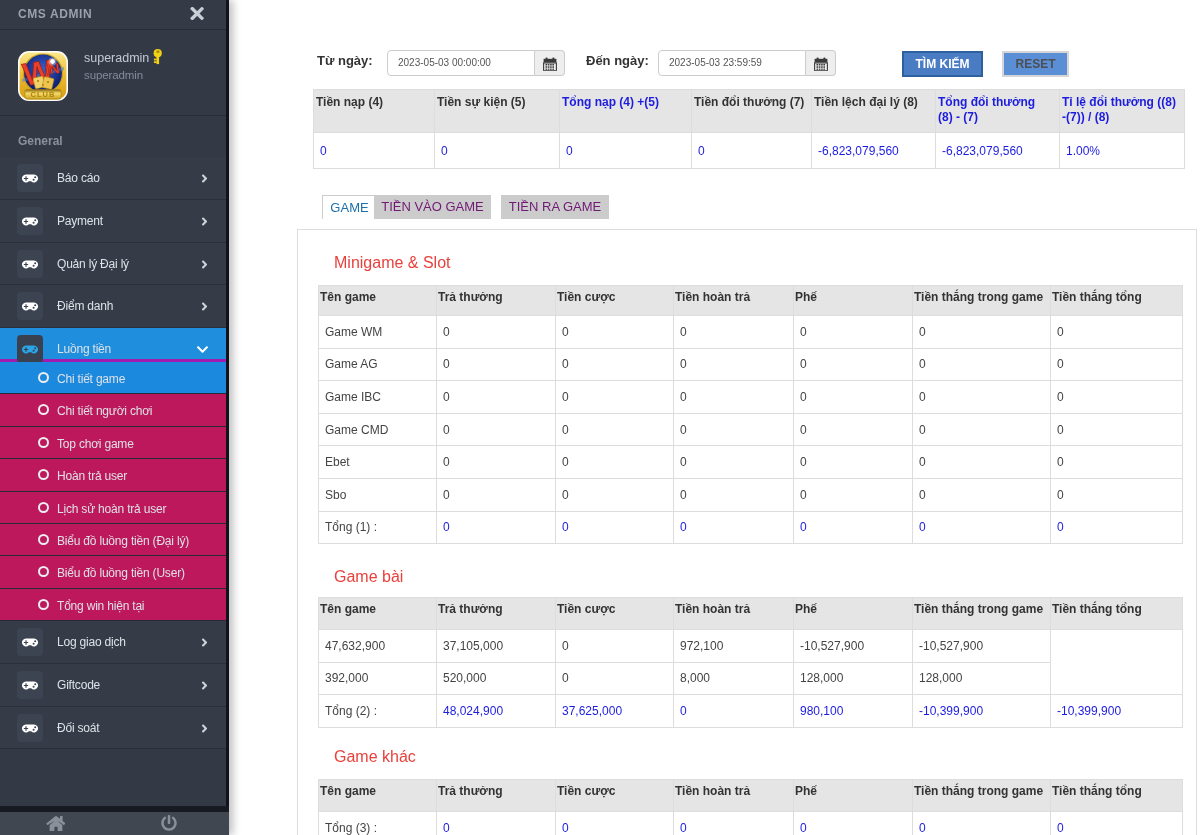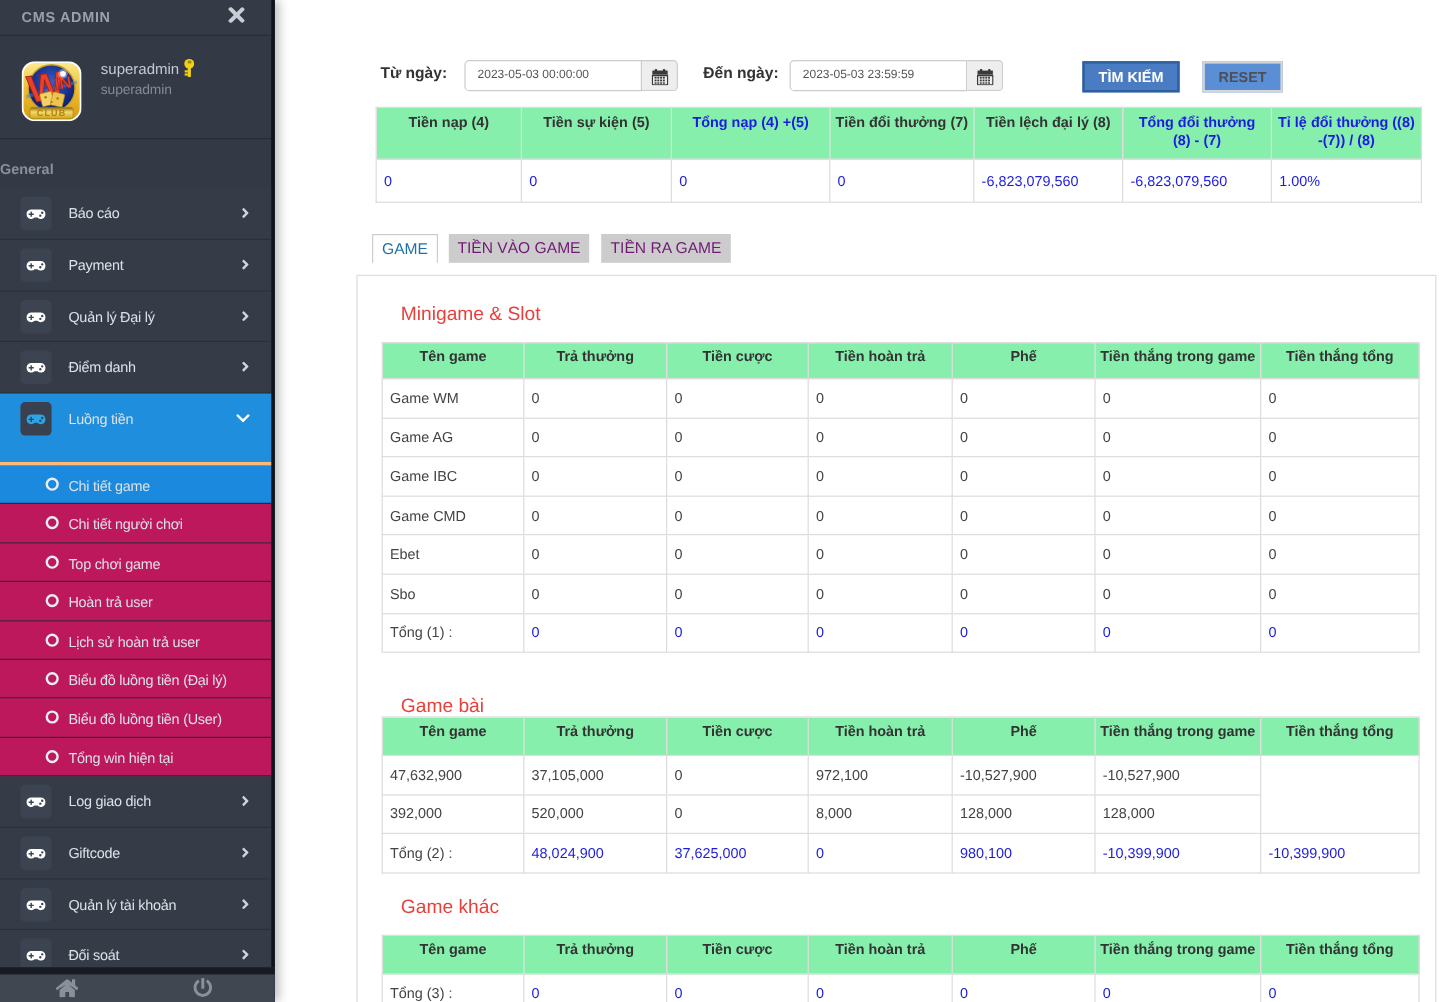--- a/index.html
+++ b/index.html
@@ -13,29 +13,29 @@
 .sb-head { height:30px; background:#343b47; border-bottom:1px solid #272d37;
   position:relative; }
 .sb-head .ttl { position:absolute; left:18px; top:7px; font-size:12px; font-weight:bold;
   color:#99a1ac; letter-spacing:0.6px; }
 .sb-head .x { position:absolute; right:22px; top:6px; color:#c6cbd2; }
 .userpanel { height:86px; border-bottom:1px solid #272d37; position:relative; }
 .logo { position:absolute; left:18px; top:21px; width:50px; height:50px; }
 .uname { position:absolute; left:84px; top:21px; font-size:12.5px; color:#c3cad4; }
 .usub  { position:absolute; left:84px; top:39px; font-size:11.5px; letter-spacing:-0.1px; color:#828b99; }
 .keyic { position:absolute; left:153px; top:19px; }
-.gen { height:41px; line-height:51px; font-size:12px; font-weight:bold;
+.gen { height:41px; line-height:51px; padding-left:18px; font-size:12px; font-weight:bold;
   color:#8a919c; }
 .mi { height:42.75px; background:#353c48; border-bottom:1px solid #2a303b; position:relative; }
 .mi .icb { position:absolute; left:17px; top:7px; width:26px; height:28px; background:#3d4451;
   border-radius:4px; }
 .mi .icb svg { position:absolute; left:5px; top:8px; }
 .mi .lbl { position:absolute; left:57px; top:14px; font-size:12px; letter-spacing:-0.2px; color:#dde1e7; }
 .mi .arr { position:absolute; right:17px; top:14px; }
-.mi.active { background:#1f8fdd; border-bottom:3px solid #fdba74; height:60px; }
+.mi.active { background:#1f8fdd; border-bottom:3px solid #a21caf; height:34px; }
 .mi.active .icb { background:#394150; }
 .mi.active .icb svg path { fill:#2aa5e8; }
 .smi { height:32.4px; background:#be185d; border-bottom:1px solid #262c36; position:relative; }
 .smi .o { position:absolute; left:38px; top:10px; width:11px; height:11px; border:2px solid #eceef1;
   border-radius:50%; }
 .smi .lbl { position:absolute; left:57px; top:10px; font-size:12px; letter-spacing:-0.2px; color:#dde1e7; }
 .smi.active { background:#1b89dd; }
 .sb-bottom { position:absolute; left:0; bottom:0; width:229px; height:29px; background:#404751;
   border-top:6px solid #171b21; }
 
@@ -45,31 +45,31 @@
 .igroup .inp { width:148px; height:26px; border:1px solid #ccc; border-radius:4px 0 0 4px;
   background:#fff; font-size:10px; color:#555; padding-left:10px; line-height:24px; }
 .igroup .addon { width:30px; height:26px; border:1px solid #ccc; border-left:none;
   border-radius:0 4px 4px 0; background:#eee; text-align:center; padding-top:6px; }
 .btn { position:absolute; height:26px; font-size:12px; font-weight:bold; text-align:center; }
 .btn1 { background:#4a7cc4; border:2px solid #2e5f9e; color:#fff; line-height:22px; }
 .btn2 { background:#5a8fd6; border:2px solid #d6d6d6; color:#4e4e55; line-height:22px; }
 
 table { border-collapse:collapse; }
 td, th { border:1px solid #ddd; font-size:12px; vertical-align:middle; }
-th { background:#86efac; font-weight:bold; color:#333; text-align:center; }
+th { background:#e5e5e5; font-weight:bold; color:#333; text-align:left; }
 td { color:#444; padding-left:6px; text-align:left; }
 .blue { color:#1c1ce0; }
 th.blue { color:#1c1ce0; }
 
 #sumtbl { position:absolute; left:313px; top:89px; }
 #sumtbl th { height:43px; font-size:12px; padding:5px 2px 0 2px; vertical-align:top; line-height:15px; }
 #sumtbl td { height:36px; }
 
 .tab { position:absolute; top:195px; height:24px; font-size:13px; text-align:center; }
-.tab1 { left:310px; width:55px; background:#fff; border:1px solid #ccc; border-bottom:none;
+.tab1 { left:322px; width:55px; background:#fff; border:1px solid #ccc; border-bottom:none;
   color:#1f6fa8; line-height:23px; }
 .tab2 { background:#ccc; color:#701a75; line-height:24px; font-weight:normal; }
 
 #panel { position:absolute; left:297px; top:229px; width:900px; height:700px;
   background:#fff; border:1px solid #ddd; }
 .redh { position:absolute; font-size:16px; color:#e8413c; }
 .gtbl { position:absolute; }
 .gtbl th { height:30px; padding:4px 1px 0 1px; white-space:nowrap; vertical-align:top; }
 .gtbl td { height:32.6px; }
 .t2 th { height:32px !important; }
@@ -242,31 +242,20 @@
         <span class="arr"><svg width="9" height="13" viewBox="0 0 256 512">
             <path fill="#cfd4da" d="M224.3 273l-136 136c-9.4 9.4-24.6 9.4-33.9 0l-22.6-22.6c-9.4-9.4-9.4-24.6 0-33.9l96.4-96.4-96.4-96.4c-9.4-9.4-9.4-24.6 0-33.9L54.3 103c9.4-9.4 24.6-9.4 33.9 0l136 136c9.5 9.4 9.5 24.6.1 34z"></path>
           </svg></span>
       </div>
       <div class="mi">
         <span class="icb">
           <svg width="16" height="13" viewBox="0 0 640 512">
             <path fill="#FFF" d="M480.07 96H160a160 160 0 1 0 114.24 272h91.52A160 160 0 1 0 480.07 96zM248 268a12 12 0 0 1-12 12h-52v52a12 12 0 0 1-12 12h-24a12 12 0 0 1-12-12v-52H84a12 12 0 0 1-12-12v-24a12 12 0 0 1 12-12h52v-52a12 12 0 0 1 12-12h24a12 12 0 0 1 12 12v52h52a12 12 0 0 1 12 12zm216 76a40 40 0 1 1 40-40 40 40 0 0 1-40 40zm64-96a40 40 0 1 1 40-40 40 40 0 0 1-40 40z"></path>
           </svg>
         </span>
-        <span class="lbl">Quản lý tài khoản</span>
-        <span class="arr"><svg width="9" height="13" viewBox="0 0 256 512">
-            <path fill="#cfd4da" d="M224.3 273l-136 136c-9.4 9.4-24.6 9.4-33.9 0l-22.6-22.6c-9.4-9.4-9.4-24.6 0-33.9l96.4-96.4-96.4-96.4c-9.4-9.4-9.4-24.6 0-33.9L54.3 103c9.4-9.4 24.6-9.4 33.9 0l136 136c9.5 9.4 9.5 24.6.1 34z"></path>
-          </svg></span>
-      </div>
-      <div class="mi">
-        <span class="icb">
-          <svg width="16" height="13" viewBox="0 0 640 512">
-            <path fill="#FFF" d="M480.07 96H160a160 160 0 1 0 114.24 272h91.52A160 160 0 1 0 480.07 96zM248 268a12 12 0 0 1-12 12h-52v52a12 12 0 0 1-12 12h-24a12 12 0 0 1-12-12v-52H84a12 12 0 0 1-12-12v-24a12 12 0 0 1 12-12h52v-52a12 12 0 0 1 12-12h24a12 12 0 0 1 12 12v52h52a12 12 0 0 1 12 12zm216 76a40 40 0 1 1 40-40 40 40 0 0 1-40 40zm64-96a40 40 0 1 1 40-40 40 40 0 0 1-40 40z"></path>
-          </svg>
-        </span>
         <span class="lbl">Đối soát</span>
         <span class="arr"><svg width="9" height="13" viewBox="0 0 256 512">
             <path fill="#cfd4da" d="M224.3 273l-136 136c-9.4 9.4-24.6 9.4-33.9 0l-22.6-22.6c-9.4-9.4-9.4-24.6 0-33.9l96.4-96.4-96.4-96.4c-9.4-9.4-9.4-24.6 0-33.9L54.3 103c9.4-9.4 24.6-9.4 33.9 0l136 136c9.5 9.4 9.5 24.6.1 34z"></path>
           </svg></span>
       </div>
     </div>
   <div class="sb-bottom">
     <svg style="position:absolute;left:46px;top:3px" width="20" height="17" viewBox="0 0 576 512">
         <path fill="#8a909a" d="M280.4 148.3 96 300.1V464a16 16 0 0 0 16 16l112.1-.3a16 16 0 0 0 15.9-16V368a16 16 0 0 1 16-16h64a16 16 0 0 1 16 16v95.6a16 16 0 0 0 16 16.1L464 480a16 16 0 0 0 16-16V300L295.7 148.3a12.2 12.2 0 0 0-15.3 0zM571.6 251.5 488 182.6V44.1a12 12 0 0 0-12-12h-56a12 12 0 0 0-12 12v72.6L318.5 43a48 48 0 0 0-61 0L4.3 251.5a12 12 0 0 0-1.6 16.9l25.5 31a12 12 0 0 0 16.9 1.6l64.6-53.2a12.2 12.2 0 0 1 15.3 0L288 148.3l162.9 99.5 64.6 53.2a12 12 0 0 0 16.9-1.6l25.5-31a12 12 0 0 0-1.7-16.9z"></path>
       </svg>
@@ -444,21 +433,21 @@
           <td class="blue">0</td>
           <td class="blue">0</td>
           <td class="blue">0</td>
           <td class="blue">0</td>
           <td class="blue">0</td>
           <td class="blue">0</td>
         </tr>
   </tbody>
     </table>
 
-  <div class="redh" style="left:36px; top:350px;">Game bài</div>
+  <div class="redh" style="left:36px; top:338px;">Game bài</div>
   <table class="gtbl t2" style="left:20px; top:367px;">
     <colgroup>
         <col style="width:118px">
         <col style="width:119px">
         <col style="width:118px">
         <col style="width:120px">
         <col style="width:119px">
         <col style="width:138px">
         <col style="width:132px">
       </colgroup>

